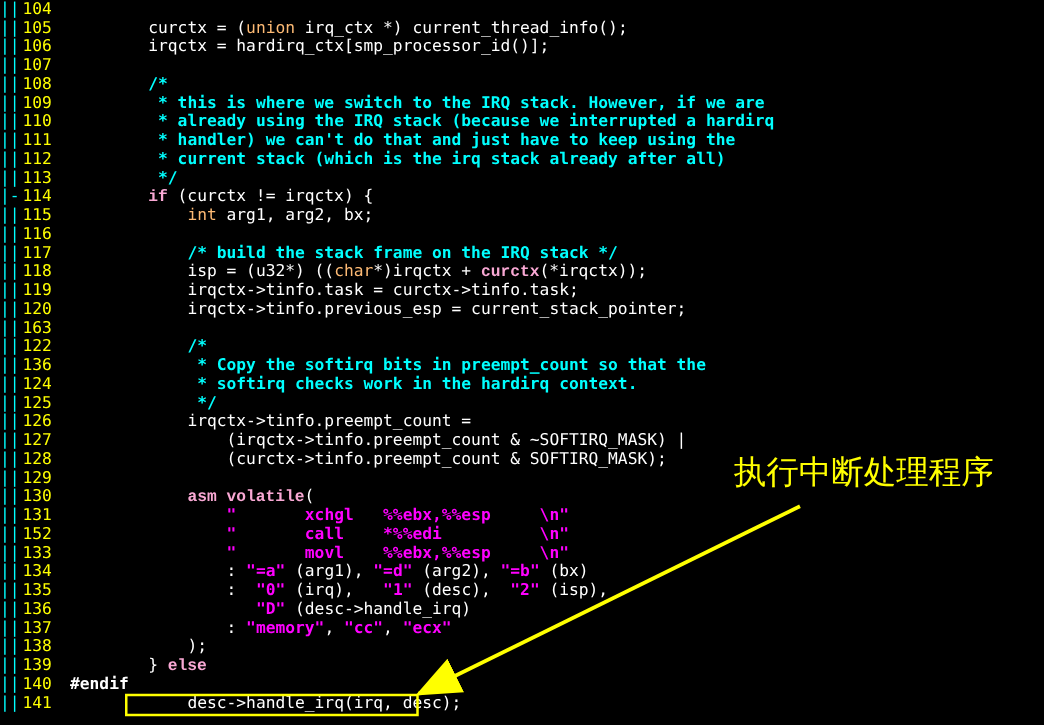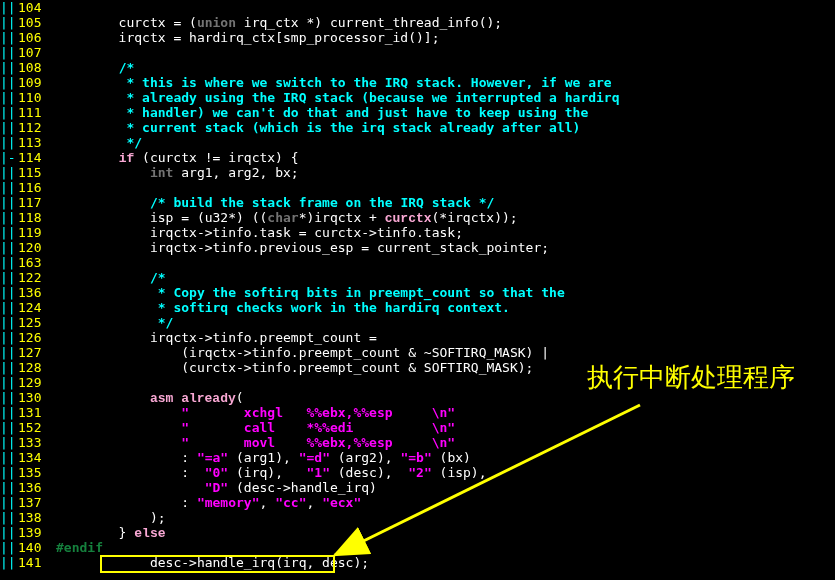--- a/index.html
+++ b/index.html
@@ -35,24 +35,24 @@
     color: #ffff00;
     text-align: left;
     padding-right: 6px;
     flex-shrink: 0;
   }
   .code {
     flex: 1;
   }
   .c-comment { color: #00ffff; font-weight: bold; }
   .c-keyword { color: #f9a8d4; font-weight: bold; font-family: Liberation Mono, monospace; }
-  .c-type { color: #737373; font-weight: bold; }
+  .c-type { color: #fdba74; font-weight: normal; }
   .c-string { color: #ff00ff; font-weight: bold; }
   .c-number { color: #ff00ff; font-weight: bold; }
-  .c-preproc { color: #15803d; font-weight: bold; }
+  .c-preproc { color: #ffffff; font-weight: bold; }
   
   .annotation-text {
     position: absolute;
     right: 40px;
     top: 370px;
     color: #ffff00;
     font-size: 26px;
     font-family: 'SimSun', serif;
   }
   .arrow-svg {
@@ -94,21 +94,21 @@
     <div class="line"><span class="gutter">||</span><span class="lineno">120</span><span class="code">            irqctx-&gt;tinfo.previous_esp = current_stack_pointer;</span></div>
     <div class="line"><span class="gutter">||</span><span class="lineno">163</span><span class="code"></span></div>
     <div class="line"><span class="gutter">||</span><span class="lineno">122</span><span class="code">            <span class="c-comment">/*</span></span></div>
     <div class="line"><span class="gutter">||</span><span class="lineno">136</span><span class="code"><span class="c-comment">             * Copy the softirq bits in preempt_count so that the</span></span></div>
     <div class="line"><span class="gutter">||</span><span class="lineno">124</span><span class="code"><span class="c-comment">             * softirq checks work in the hardirq context.</span></span></div>
     <div class="line"><span class="gutter">||</span><span class="lineno">125</span><span class="code"><span class="c-comment">             */</span></span></div>
     <div class="line"><span class="gutter">||</span><span class="lineno">126</span><span class="code">            irqctx-&gt;tinfo.preempt_count =</span></div>
     <div class="line"><span class="gutter">||</span><span class="lineno">127</span><span class="code">                (irqctx-&gt;tinfo.preempt_count &amp; ~SOFTIRQ_MASK) |</span></div>
     <div class="line"><span class="gutter">||</span><span class="lineno">128</span><span class="code">                (curctx-&gt;tinfo.preempt_count &amp; SOFTIRQ_MASK);</span></div>
     <div class="line"><span class="gutter">||</span><span class="lineno">129</span><span class="code"></span></div>
-    <div class="line"><span class="gutter">||</span><span class="lineno">130</span><span class="code">            <span class="c-keyword">asm</span> <span class="c-keyword">already</span>(</span></div>
+    <div class="line"><span class="gutter">||</span><span class="lineno">130</span><span class="code">            <span class="c-keyword">asm</span> <span class="c-keyword">volatile</span>(</span></div>
     <div class="line"><span class="gutter">||</span><span class="lineno">131</span><span class="code">                <span class="c-string">"       xchgl   %%ebx,%%esp     </span><span class="c-number">\n</span><span class="c-string">"</span></span></div>
     <div class="line"><span class="gutter">||</span><span class="lineno">152</span><span class="code">                <span class="c-string">"       call    *%%edi          </span><span class="c-number">\n</span><span class="c-string">"</span></span></div>
     <div class="line"><span class="gutter">||</span><span class="lineno">133</span><span class="code">                <span class="c-string">"       movl    %%ebx,%%esp     </span><span class="c-number">\n</span><span class="c-string">"</span></span></div>
     <div class="line"><span class="gutter">||</span><span class="lineno">134</span><span class="code">                : <span class="c-string">"=a"</span> (arg1), <span class="c-string">"=d"</span> (arg2), <span class="c-string">"=b"</span> (bx)</span></div>
     <div class="line"><span class="gutter">||</span><span class="lineno">135</span><span class="code">                :  <span class="c-string">"0"</span> (irq),   <span class="c-string">"1"</span> (desc),  <span class="c-string">"2"</span> (isp),</span></div>
     <div class="line"><span class="gutter">||</span><span class="lineno">136</span><span class="code">                   <span class="c-string">"D"</span> (desc-&gt;handle_irq)</span></div>
     <div class="line"><span class="gutter">||</span><span class="lineno">137</span><span class="code">                : <span class="c-string">"memory"</span>, <span class="c-string">"cc"</span>, <span class="c-string">"ecx"</span></span></div>
     <div class="line"><span class="gutter">||</span><span class="lineno">138</span><span class="code">            );</span></div>
     <div class="line"><span class="gutter">||</span><span class="lineno">139</span><span class="code">        } <span class="c-keyword">else</span></span></div>
     <div class="line"><span class="gutter">||</span><span class="lineno">140</span><span class="code"><span class="c-preproc">#endif</span></span></div>

